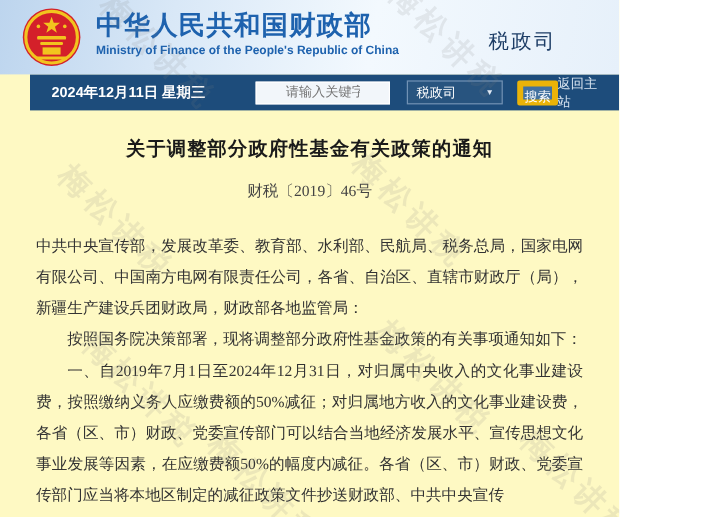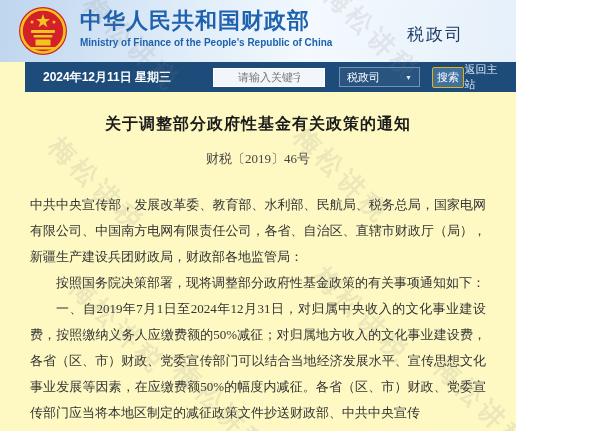--- a/index.html
+++ b/index.html
@@ -48,21 +48,21 @@
   }
   .scope-select {
     margin-left: 14px; width: 88px; height: 20px;
     background: #28547f; border: 1px solid #7192b5;
     color: #ffffff; font-size: 11px;
     display: flex; align-items: center; padding: 0 7px; cursor: pointer;
   }
   .scope-caret { margin-left: auto; font-size: 7px; color: #dfe9f4; }
   .search-btn {
     margin-left: 12px; width: 36px; height: 21px;
-    background: #41719f; border: 1px solid #eab308; border-radius: 2px;
+    background: #41719f; border: 5px solid #eab308; border-radius: 2px;
     color: #ffffff; font-size: 11px; cursor: pointer; line-height: 18px; text-align: center;
     font-family: "Liberation Sans", "DejaVu Sans", sans-serif;
   }
   .back-link { margin-left: auto; margin-right: 4px; color: #d8e4f0; font-size: 11px; text-decoration: none; cursor: pointer; }
 
   
   .breadcrumb-bar {
     margin: 8px 8px 0 8px;
     height: 27px; line-height: 25px;
     background: #f8fbfd; border: 1px solid #dbe5ee; border-radius: 3px;

